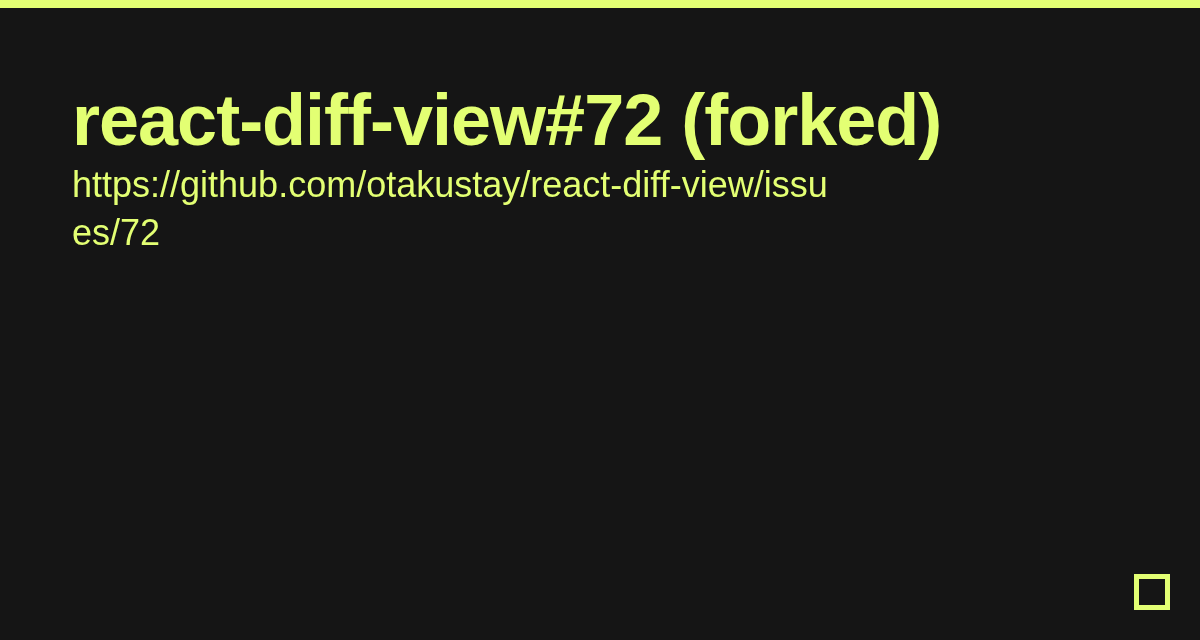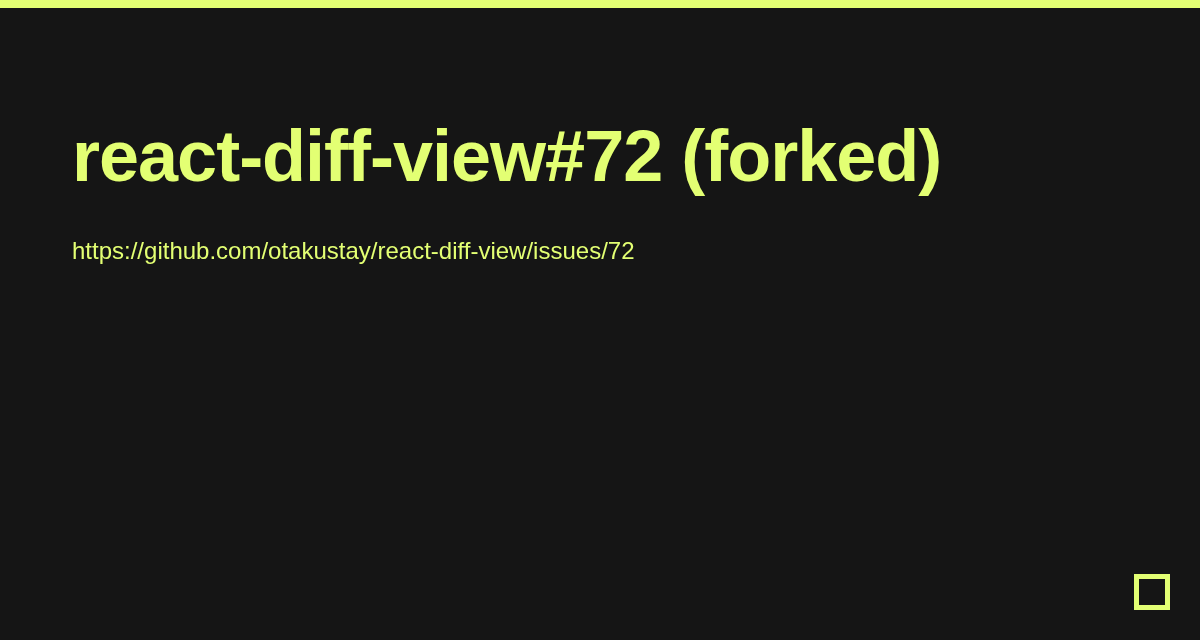--- a/index.html
+++ b/index.html
@@ -14,36 +14,35 @@
       font-family: -apple-system, BlinkMacSystemFont, "Segoe UI", Helvetica, Arial, sans-serif;
       overflow: hidden;
       position: relative;
     }
     .top-bar {
       width: 100%;
       height: 8px;
       background: #e3ff73;
     }
     .content {
-      padding: 108px 72px 0 72px;
+      padding: 72px 72px 0 72px;
     }
     .title {
       color: #e3ff73;
       font-size: 72px;
       font-weight: 600;
       line-height: 1.12;
       letter-spacing: -1px;
       max-width: 900px;
     }
     .url {
       color: #e3ff73;
-      font-size: 24px;
+      font-size: 36px;
       font-weight: 400;
       line-height: 1.35;
-      margin-top: 38px;
       max-width: 760px;
       word-break: break-all;
     }
     .logo-square {
       position: absolute;
       bottom: 30px;
       right: 30px;
       width: 36px;
       height: 36px;
       border: 5px solid #e3ff73;

